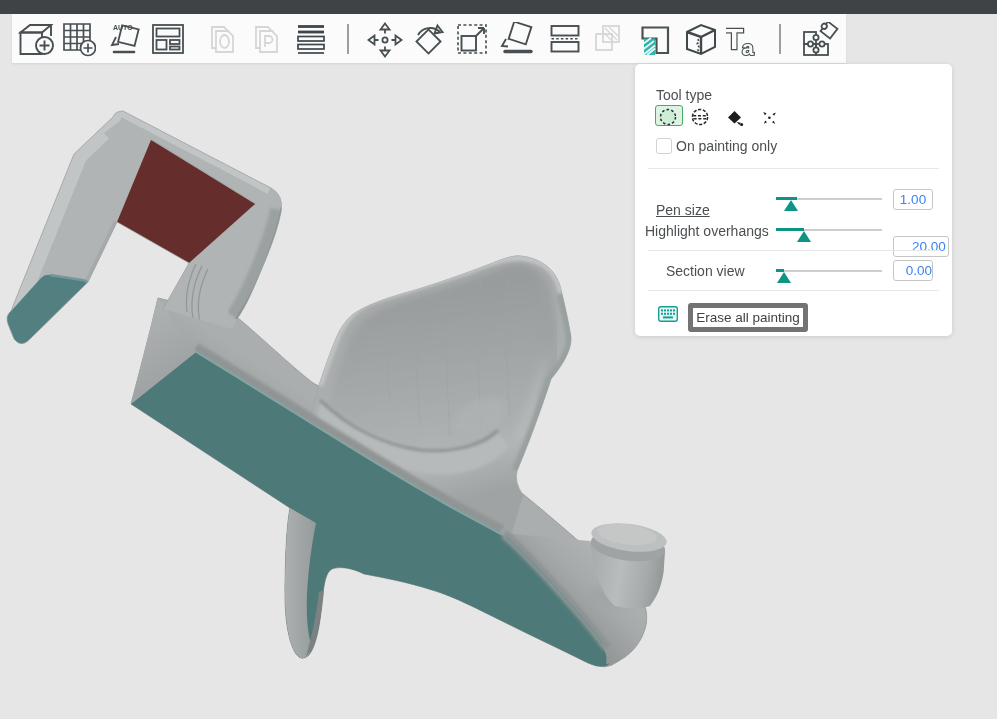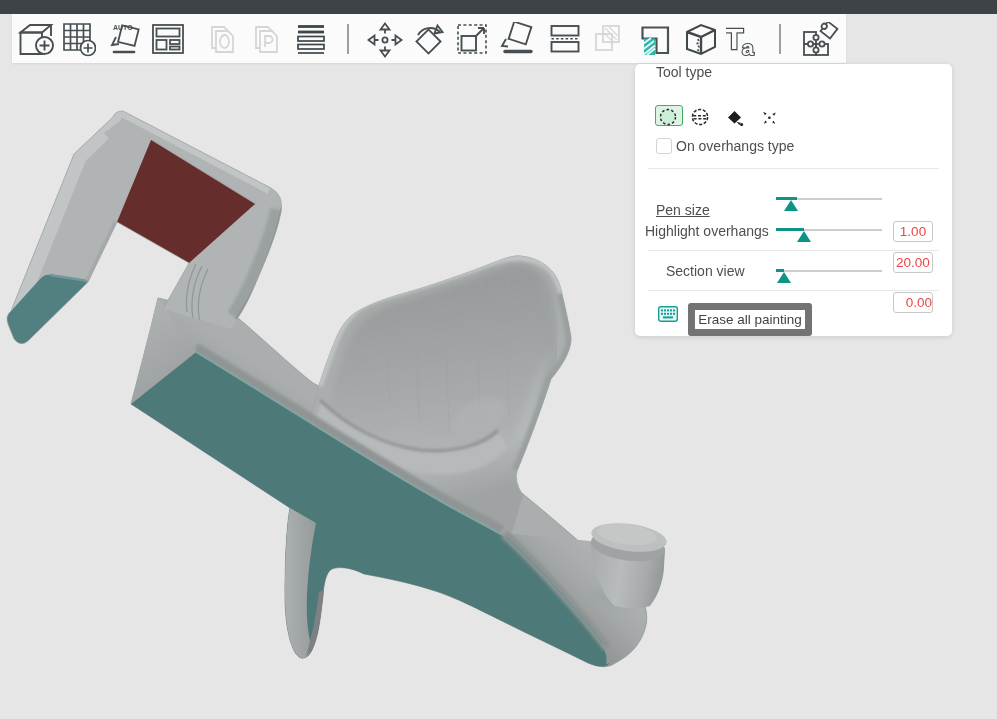--- a/index.html
+++ b/index.html
@@ -6,22 +6,22 @@
 #modelsvg{position:absolute;left:0;top:0;z-index:1;}
 .ticn{position:absolute;top:22px;z-index:6;}
 .tsep{position:absolute;top:24px;width:2px;height:30px;background:#9aa0a2;z-index:6;}
 #panel{position:absolute;left:635px;top:64px;width:317px;height:272px;background:#ffffff;border-radius:5px;box-shadow:0 1px 5px rgba(0,0,0,0.12);z-index:10;}
 #panel *{position:absolute;}
 .plabel{font-size:14px;color:#4b4f51;white-space:nowrap;}
 .sep{left:13px;width:291px;height:1px;background:#e8e8e8;}
 .track{height:2px;background:#cdcdcd;}
 .fill{height:3px;background:#0e9486;}
 .tri{width:0;height:0;border-left:7px solid transparent;border-right:7px solid transparent;border-bottom:11px solid #0e9486;}
-.vbox{left:258px;width:38px;height:19px;border:1px solid #c6c6c6;border-radius:3px;background:#fff;font-size:13.5px;color:#ef4444;text-align:center;line-height:19px;margin-top:32px;}
-#erasebtn{left:53px;top:239px;width:110px;height:19px;border:7px solid #737373;border-radius:3px;background:#fff;font-size:13.5px;color:#3f4244;text-align:center;line-height:19px;}
+.vbox{left:258px;width:38px;height:19px;border:1px solid #c6c6c6;border-radius:3px;background:#fff;font-size:13.5px;color:#3b82f6;text-align:center;line-height:19px;}
+#erasebtn{left:53px;top:239px;width:110px;height:19px;border:5px solid #737373;border-radius:3px;background:#fff;font-size:13.5px;color:#3f4244;text-align:center;line-height:19px;}
 #toolsel{left:20px;top:41px;width:26px;height:19px;border:1px solid #41b05e;border-radius:3px;background:#def3e3;}
 #chk{left:21px;top:74px;width:14px;height:14px;border:1px solid #d2d2d8;border-radius:3px;background:#fff;}
 </style></head><body>
 <svg id="modelsvg" width="997" height="719" viewBox="0 0 997 719">
 <defs>
 <linearGradient id="hookG" x1="40" y1="150" x2="270" y2="300" gradientUnits="userSpaceOnUse">
 <stop offset="0" stop-color="#c5c7c7"></stop>
         <stop offset="0.45" stop-color="#b2b5b5"></stop>
         <stop offset="0.8" stop-color="#a7abab"></stop>
         <stop offset="1" stop-color="#9ca1a1"></stop>
@@ -265,21 +265,21 @@
         <circle cx="23" cy="22" r="2.6"></circle>
         <circle cx="17" cy="28" r="2.6"></circle>
       </g>
 <g transform="rotate(38 30 8)">
         <rect x="24" y="2" width="12" height="12"></rect>
         <circle cx="24" cy="8" r="2.6" fill="#fbfbfb"></circle>
       </g>
 </g>
   </svg>
 <div id="panel">
-  <div class="plabel" style="left:21px;top:0;">Tool type</div>
+  <div class="plabel" style="left:21px;top:23px;">Tool type</div>
   <div id="toolsel"></div>
   <svg style="left:24px;top:44px;" width="18" height="18" viewBox="0 0 18 18">
       <circle cx="9" cy="9" r="7.5" fill="#cdeed6" stroke="#2b2e30" stroke-width="1.5" stroke-dasharray="2.6 2.2"></circle>
     </svg>
   <svg style="left:56px;top:44px;" width="18" height="18" viewBox="0 0 18 18">
       <circle cx="9" cy="9" r="7.6" fill="none" stroke="#26292b" stroke-width="1.5" stroke-dasharray="3.2 1.6"></circle>
       <line x1="2.2" y1="7.7" x2="15.8" y2="7.7" stroke="#26292b" stroke-width="1.4" stroke-dasharray="3 1.8"></line>
       <line x1="2.6" y1="10.7" x2="15.4" y2="10.7" stroke="#26292b" stroke-width="1.4" stroke-dasharray="3 1.8"></line>
     </svg>
   <svg style="left:92px;top:46px;" width="17" height="16" viewBox="0 0 17 16">
@@ -290,32 +290,32 @@
   <svg style="left:127px;top:47px;" width="15" height="14" viewBox="0 0 15 14">
       <g fill="#1b1e1f">
         <path d="M1.2,0.8 l3.4,1.8 -1.7,1.7 z"></path>
         <path d="M13.8,1.4 l-3.4,1.5 1.8,1.8 z"></path>
         <path d="M1.8,12.8 l3.2,-1.6 -1.7,-1.7 z"></path>
         <path d="M13.2,13 l-3.2,-1.7 1.8,-1.6 z"></path>
         <circle cx="7.4" cy="6.8" r="1.3"></circle>
       </g>
     </svg>
   <div id="chk"></div>
-  <div class="plabel" style="left:41px;top:74px;">On overhangs type</div>
+  <div class="plabel" style="left:41px;top:74px;">On painting only</div>
   <div class="sep" style="top:104px;"></div>
   <div class="plabel" style="left:21px;top:138px;text-decoration:underline;">Pen size</div>
   <div class="track" style="left:141px;top:134px;width:106px;"></div>
   <div class="fill" style="left:141px;top:133px;width:21px;"></div>
   <div class="tri" style="left:149px;top:136px;"></div>
   <div class="vbox" style="top:125px;">1.00</div>
   <div class="plabel" style="left:10px;top:159px;">Highlight overhangs</div>
   <div class="track" style="left:141px;top:165px;width:106px;"></div>
   <div class="fill" style="left:141px;top:164px;width:28px;"></div>
   <div class="tri" style="left:162px;top:167px;"></div>
-  <div class="vbox" style="top:156px;">20.00</div>
+  <div class="vbox" style="top:172px;padding-left:16px;">20.00</div>
   <div class="sep" style="top:186px;"></div>
   <div class="plabel" style="left:31px;top:199px;">Section view</div>
   <div class="track" style="left:141px;top:206px;width:106px;"></div>
   <div class="fill" style="left:141px;top:205px;width:8px;"></div>
   <div class="tri" style="left:142px;top:208px;"></div>
   <div class="vbox" style="top:196px;text-align:right;">0.00</div>
   <div class="sep" style="top:226px;"></div>
   <svg style="left:23px;top:242px;" width="20" height="16" viewBox="0 0 20 16">
       <rect x="0.7" y="0.7" width="18.6" height="14.6" rx="2" fill="#e8f7f5" stroke="#14a096" stroke-width="1.4"></rect>
       <g fill="#14a096">

